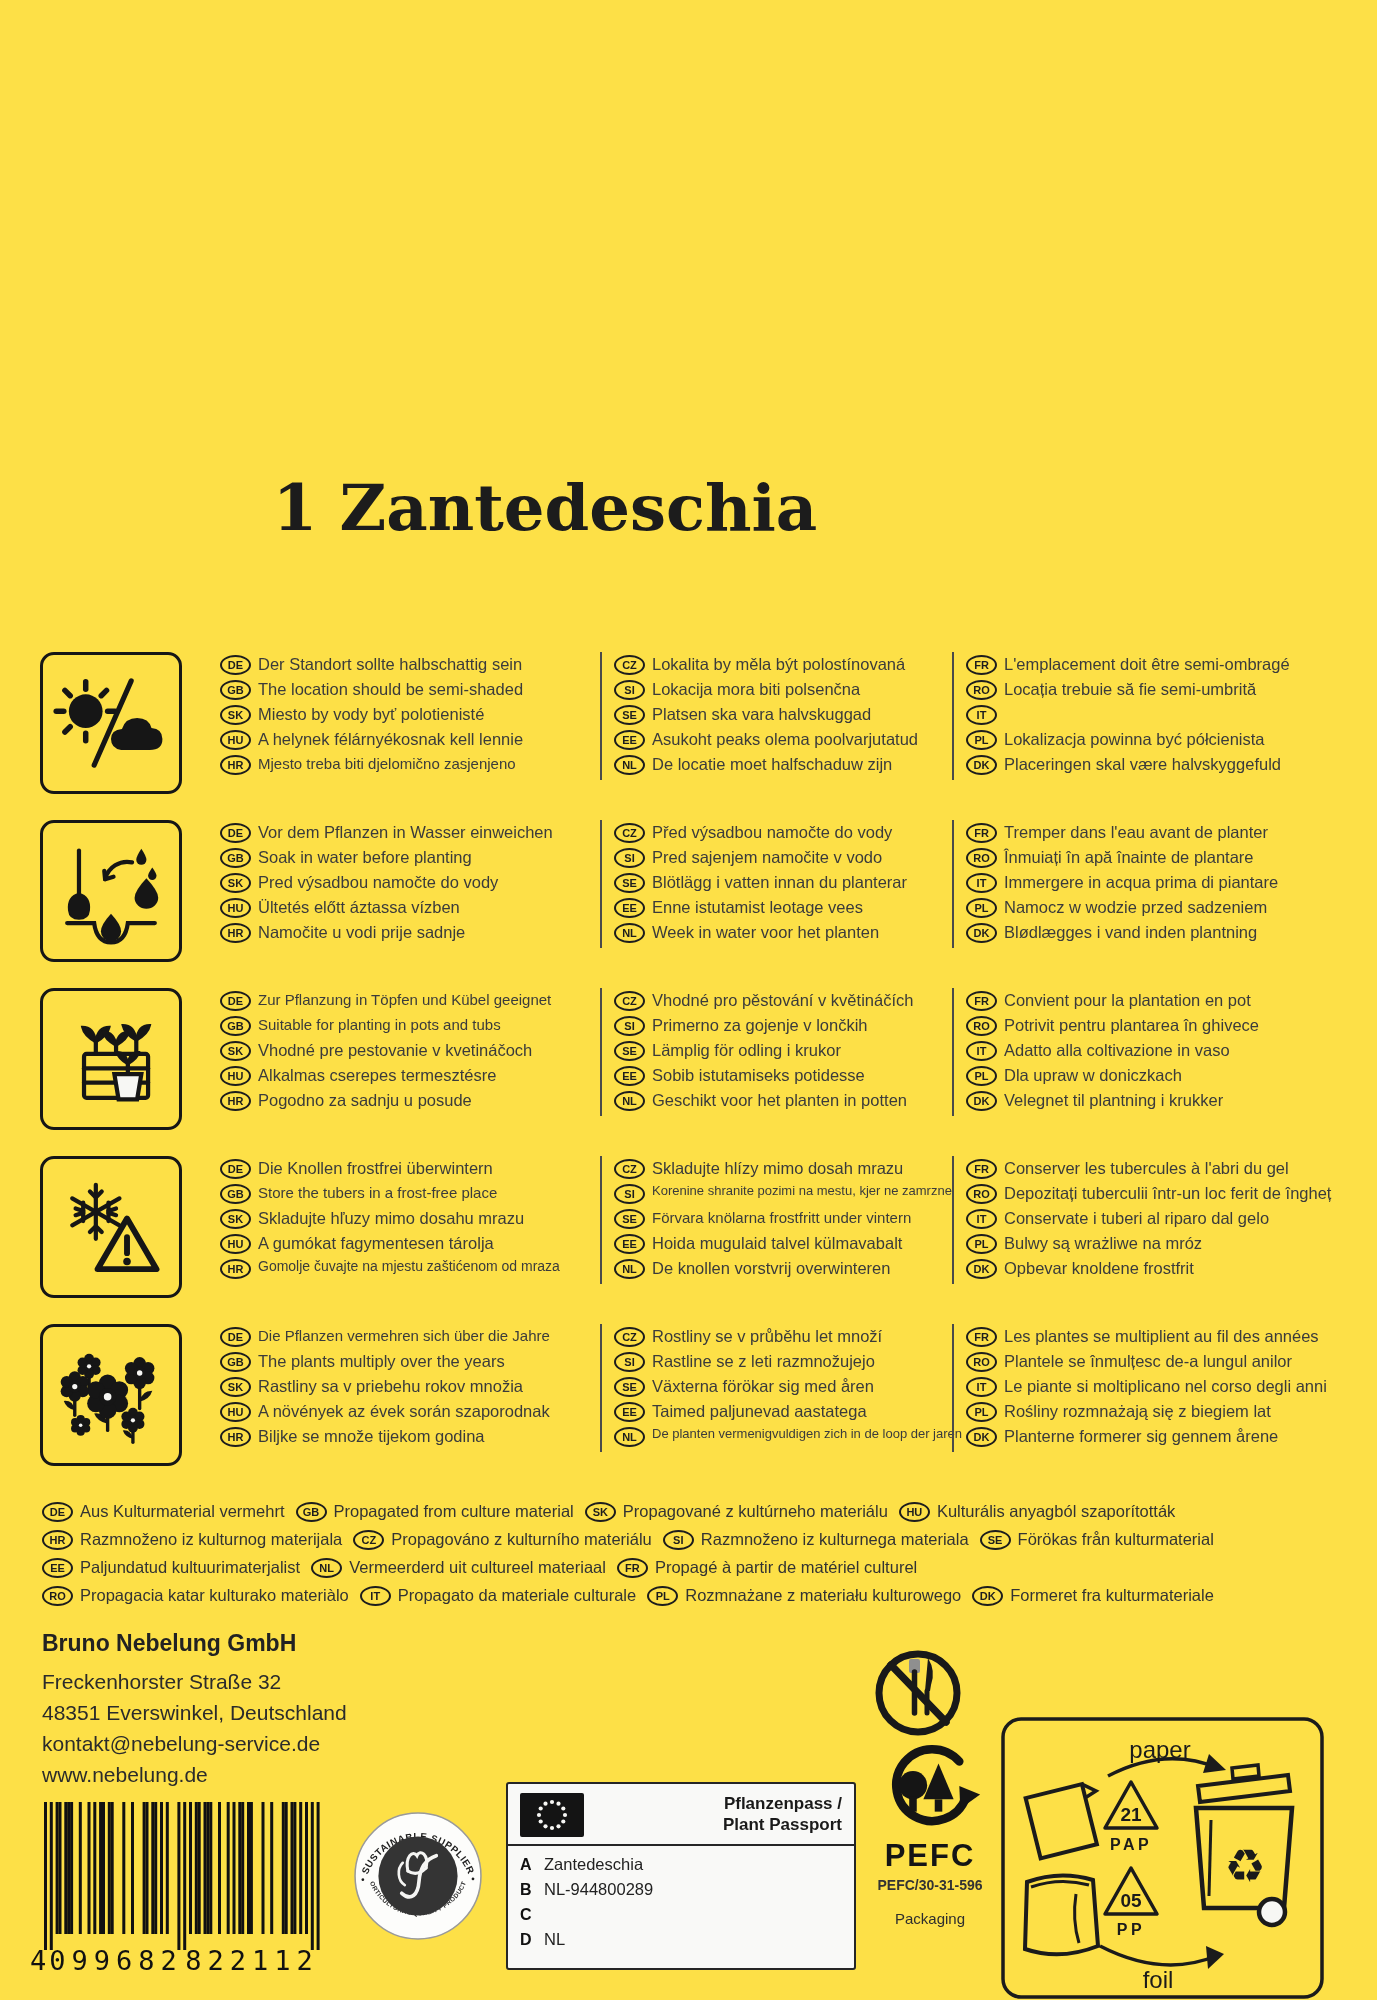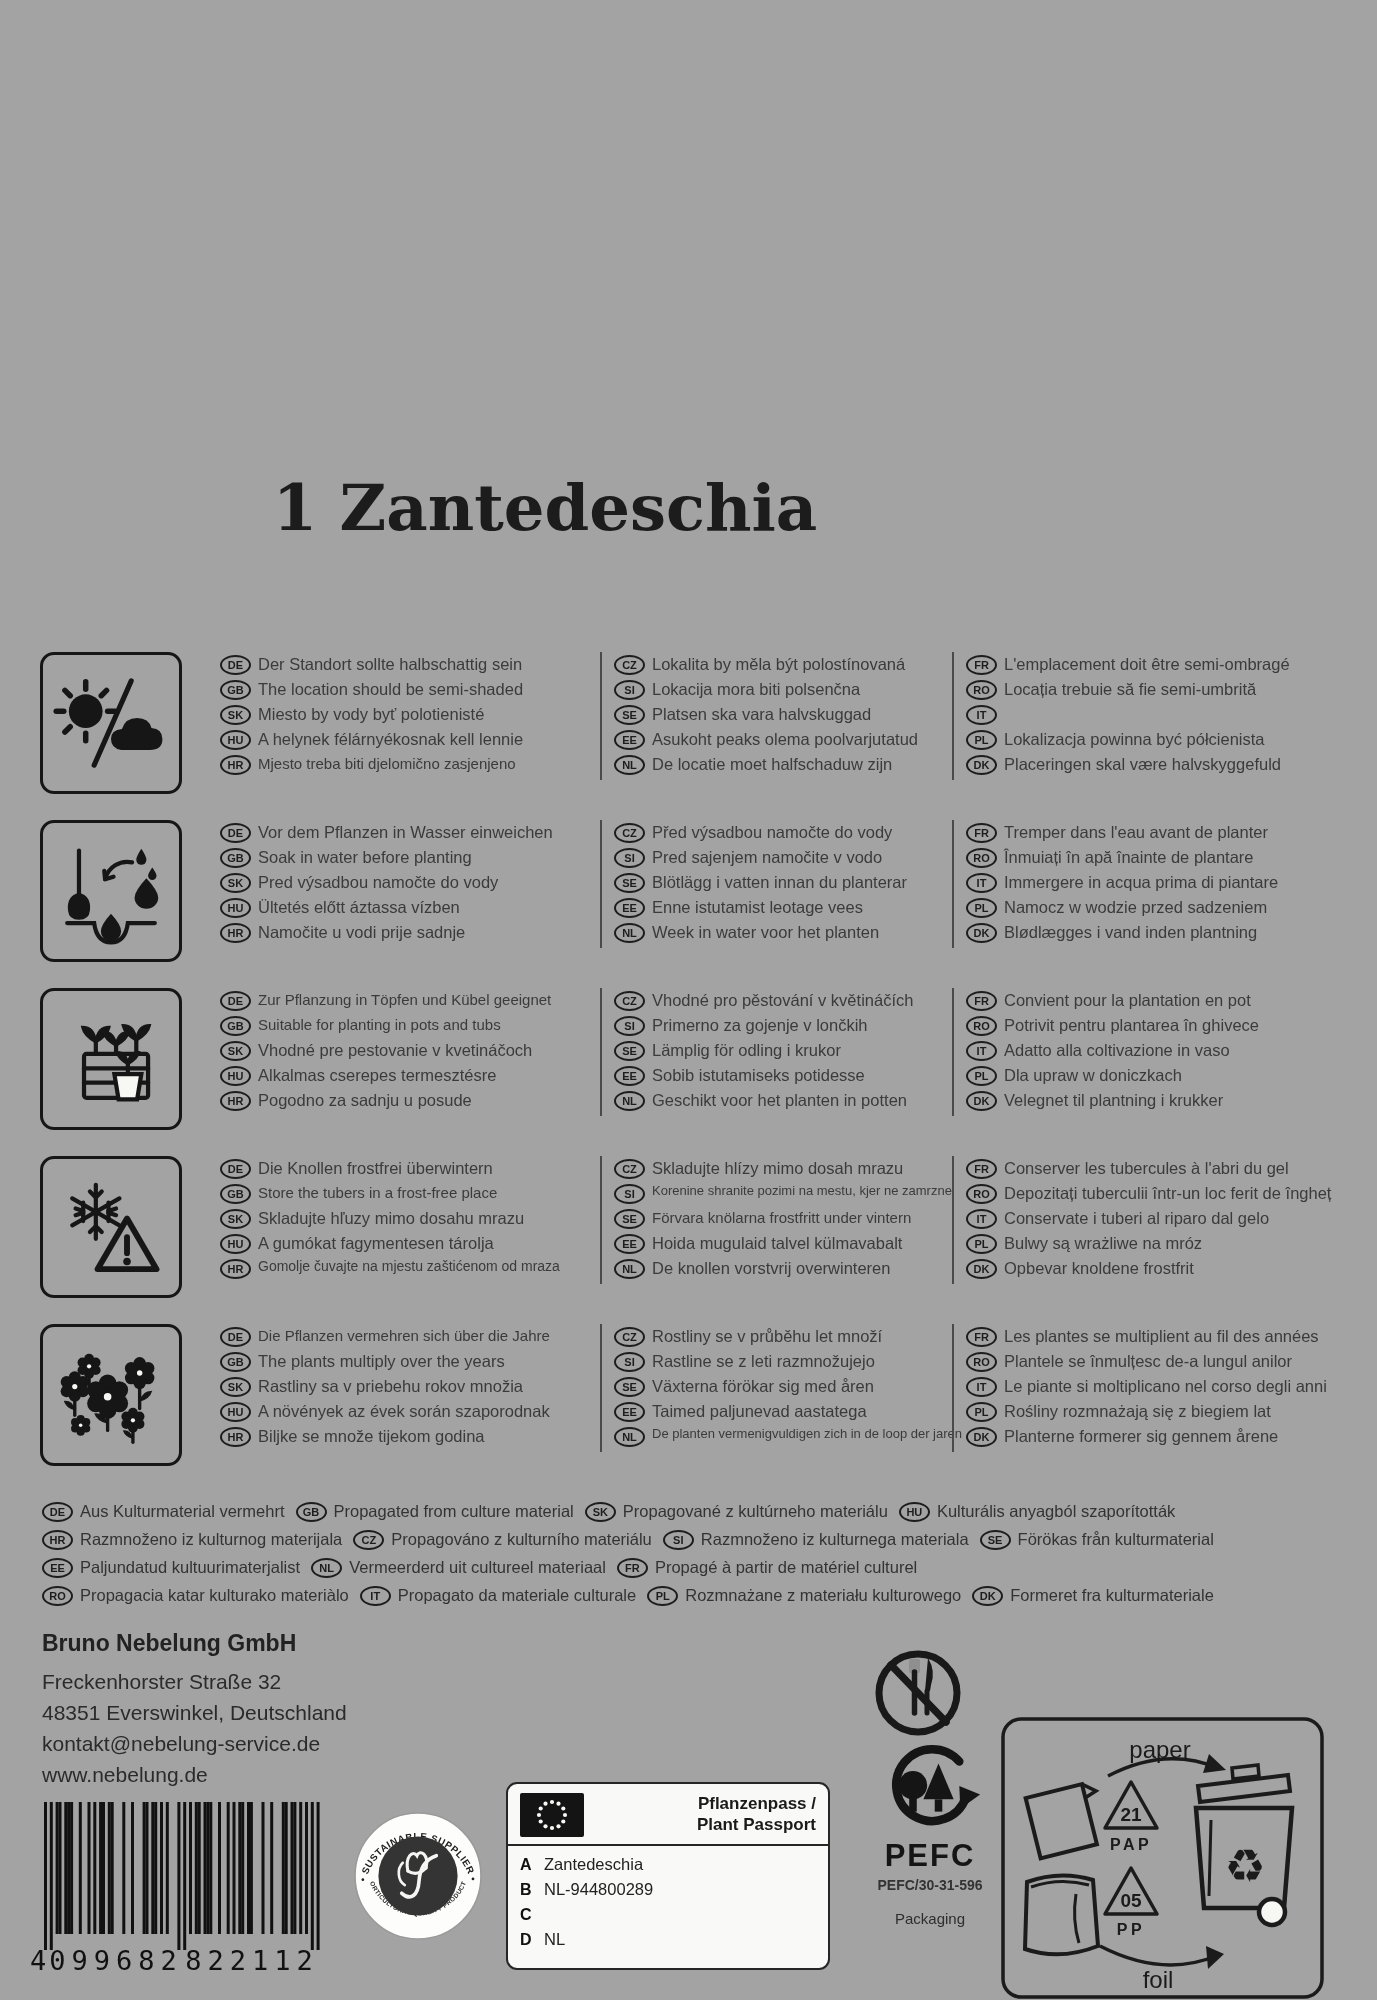--- a/index.html
+++ b/index.html
@@ -1,16 +1,16 @@
 <!DOCTYPE html>
 <html><head>
 <meta charset="utf-8">
 <style>
   html,body{margin:0;padding:0;background:#e9e9e7;}
-  .page{position:relative;width:1377px;height:2000px;background:#a3a3a3;overflow:hidden;
+  .page{position:relative;width:1377px;height:2000px;background:#fde047;overflow:hidden;
         font-family:"Liberation Sans",sans-serif;color:#222;}
   .title{position:absolute;top:474px;left:0;width:1090px;text-align:center;
          font-family:"DejaVu Serif",serif;font-weight:bold;font-size:64px;color:#1c1c1c;line-height:1.05;}
   .subtitle{position:absolute;top:568px;left:0;width:1090px;text-align:center;
             font-family:"DejaVu Sans",sans-serif;font-weight:bold;font-size:46px;color:#1c1c1c;letter-spacing:1px;}
 
   
   .care-grid{position:absolute;top:652px;left:40px;width:1302px;}
   .care-row{display:flex;align-items:flex-start;margin-bottom:26px;min-height:142px;}
   .care-icon{width:142px;height:142px;flex:none;border:3.5px solid #161616;border-radius:14px;
@@ -40,22 +40,22 @@
 
   
   .barcode{position:absolute;left:30px;top:1798px;}
   .barcode text{font-family:"DejaVu Sans Mono",monospace;font-size:27px;fill:#111;}
 
   
   .sus-badge{position:absolute;left:352px;top:1810px;}
   .sus-badge text{font-family:"Liberation Sans",sans-serif;}
 
   
-  .passport{position:absolute;left:506px;top:1782px;width:324px;height:188px;box-sizing:border-box;
-            border:2.5px solid #262626;border-radius:11px;padding:9px 12px;background:#f9f9f7;}
+  .passport{position:absolute;left:506px;top:1782px;width:350px;height:188px;box-sizing:border-box;
+            border:2.5px solid #262626;border-radius:3px;padding:9px 12px;background:#f9f9f7;}
   .pp-head{display:flex;justify-content:space-between;align-items:flex-start;}
   .pp-title{text-align:right;font-weight:bold;font-size:17px;line-height:1.25;color:#1a1a1a;}
   .pp-rule{border-bottom:2px solid #262626;margin:7px -12px 6px -12px;}
   .pp-row{display:flex;line-height:25px;}
   .pp-key{width:24px;font-weight:bold;font-size:16px;color:#111;}
   .pp-val{font-size:16.5px;color:#222;}
 
   
   .nofood{position:absolute;left:870px;top:1645px;}
   .pefc{position:absolute;left:852px;top:1742px;width:156px;text-align:center;}

